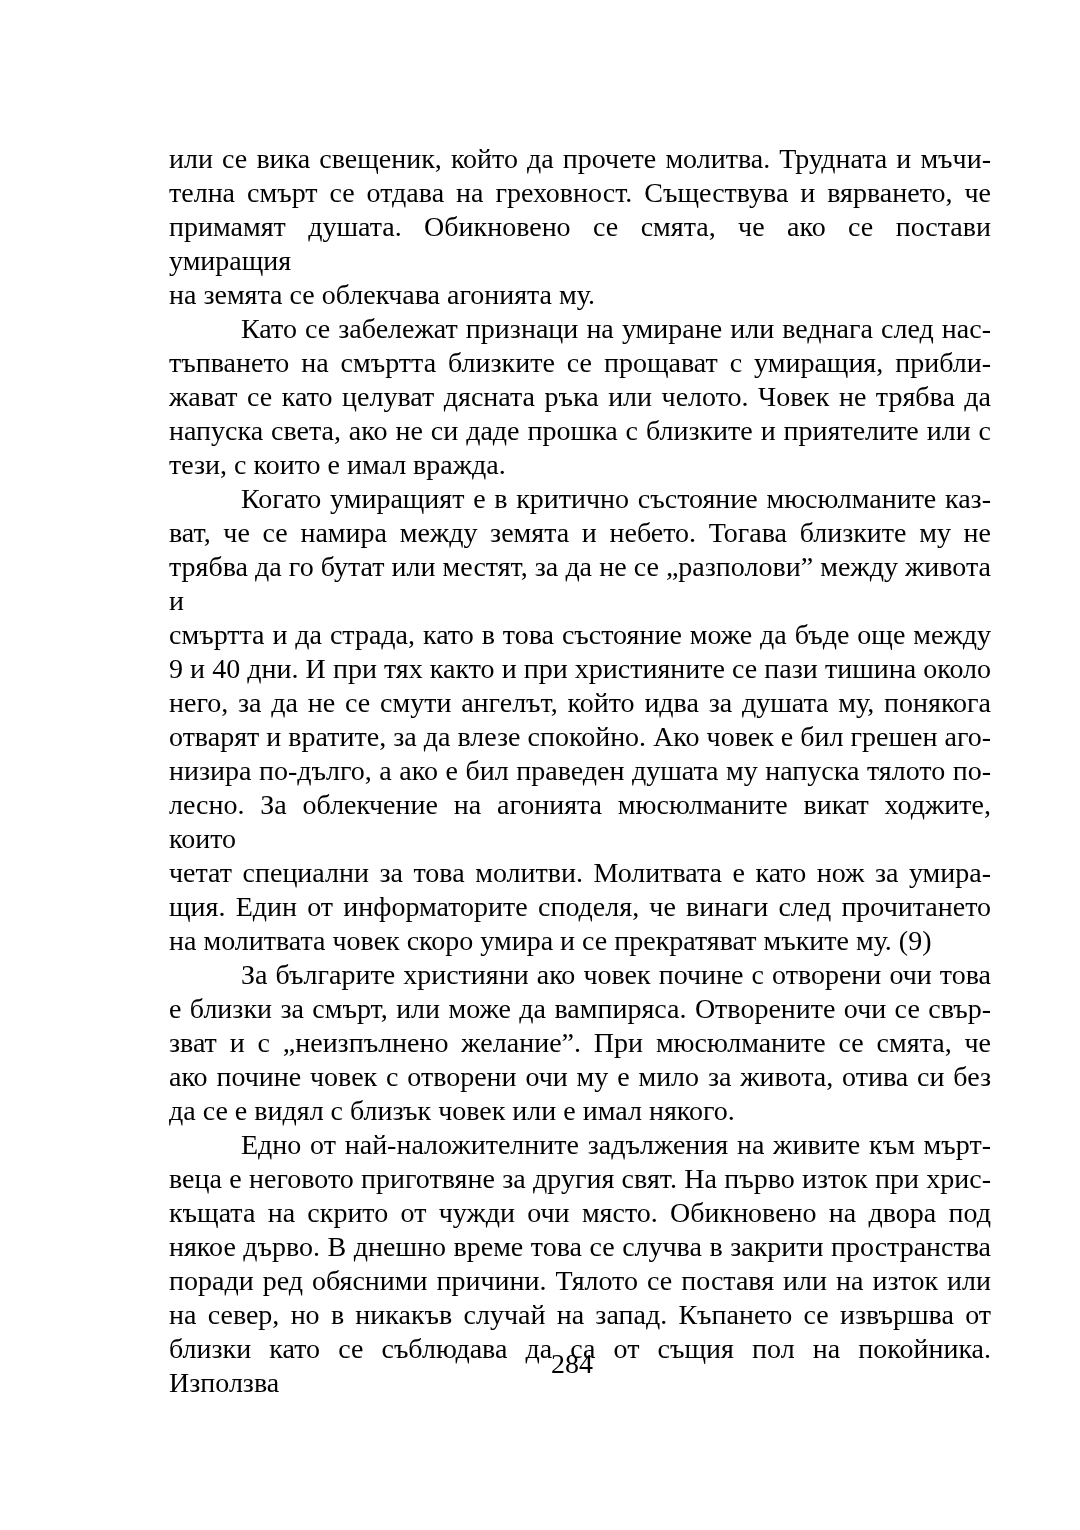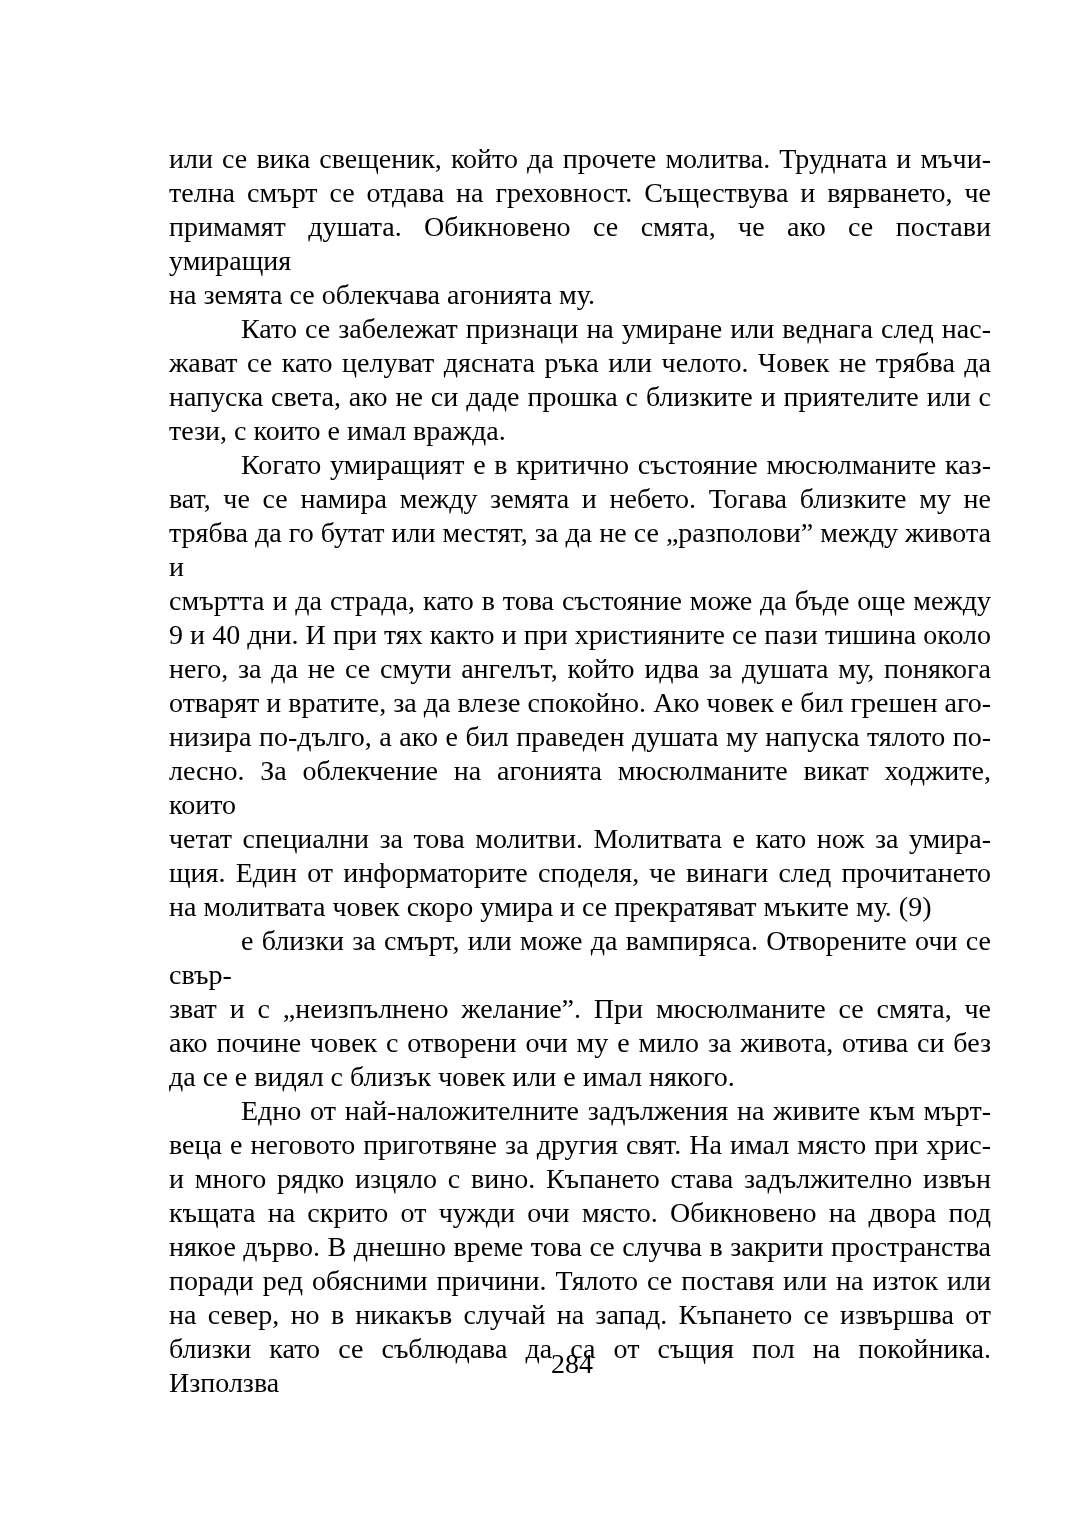--- a/index.html
+++ b/index.html
@@ -57,48 +57,49 @@
 <div class="book-page">
   <div class="text-block">
       <div class="para">
         <div class="line">или се вика свещеник, който да прочете молитва. Трудната и мъчи-</div>
         <div class="line">телна смърт се отдава на греховност. Съществува и вярването, че</div>
         <div class="line">примамят душата. Обикновено се смята, че ако се постави умиращия</div>
         <div class="line last-left">на земята се облекчава агонията му.</div>
       </div>
       <div class="para indent">
         <div class="line">Като се забележат признаци на умиране или веднага след нас-</div>
+        <div class="line">тъпването на смъртта близките се прощават с умиращия, прибли-</div>
         <div class="line">жават се като целуват дясната ръка или челото. Човек не трябва да</div>
         <div class="line">напуска света, ако не си даде прошка с близките и приятелите или с</div>
         <div class="line last-left">тези, с които е имал вражда.</div>
       </div>
       <div class="para indent">
         <div class="line">Когато умиращият е в критично състояние мюсюлманите каз-</div>
         <div class="line">ват, че се намира между земята и небето. Тогава близките му не</div>
         <div class="line">трябва да го бутат или местят, за да не се „разполови” между живота и</div>
         <div class="line">смъртта и да страда, като в това състояние може да бъде още между</div>
         <div class="line">9 и 40 дни. И при тях както и при християните се пази тишина около</div>
         <div class="line">него, за да не се смути ангелът, който идва за душата му, понякога</div>
         <div class="line">отварят и вратите, за да влезе спокойно. Ако човек е бил грешен аго-</div>
         <div class="line">низира по-дълго, а ако е бил праведен душата му напуска тялото по-</div>
         <div class="line">лесно. За облекчение на агонията мюсюлманите викат ходжите, които</div>
         <div class="line">четат специални за това молитви. Молитвата е като нож за умира-</div>
         <div class="line">щия. Един от информаторите споделя, че винаги след прочитането</div>
         <div class="line last-left">на молитвата човек скоро умира и се прекратяват мъките му. (9)</div>
       </div>
       <div class="para indent">
+        <div class="line">За българите християни ако човек почине с отворени очи това</div>
         <div class="line">е близки за смърт, или може да вампиряса. Отворените очи се свър-</div>
         <div class="line">зват и с „неизпълнено желание”. При мюсюлманите се смята, че</div>
         <div class="line">ако почине човек с отворени очи му е мило за живота, отива си без</div>
         <div class="line last-left">да се е видял с близък човек или е имал някого.</div>
       </div>
       <div class="para indent">
         <div class="line">Едно от най-наложителните задължения на живите към мърт-</div>
-        <div class="line">веца е неговото приготвяне за другия свят. На имал място при хрис-</div>
-        <div class="line">и много рядко изцяло с вино. Къпането става задължително извън</div>
+        <div class="line">веца е неговото приготвяне за другия свят. На първо изток при хрис-</div>
         <div class="line">къщата на скрито от чужди очи място. Обикновено на двора под</div>
         <div class="line">някое дърво. В днешно време това се случва в закрити пространства</div>
         <div class="line">поради ред обясними причини. Тялото се поставя или на изток или</div>
         <div class="line">на север, но в никакъв случай на запад. Къпането се извършва от</div>
         <div class="line">близки като се съблюдава да са от същия пол на покойника. Използва</div>
       </div>
     </div>
   <div class="page-number">284</div>
 </div>
 

